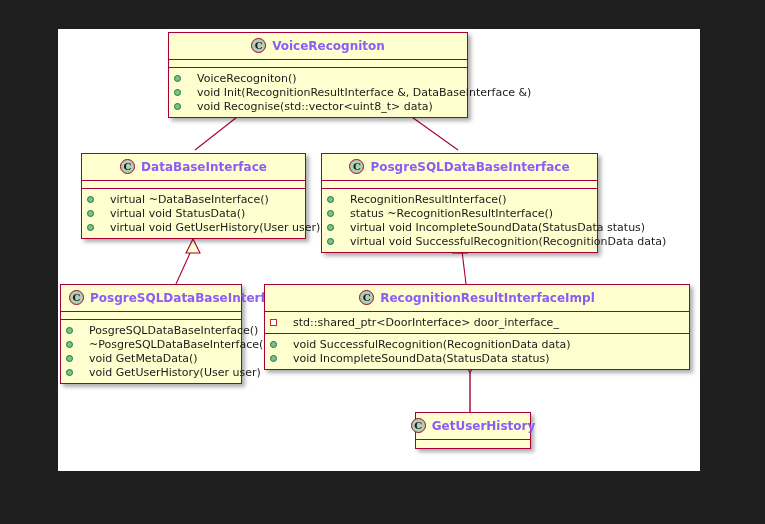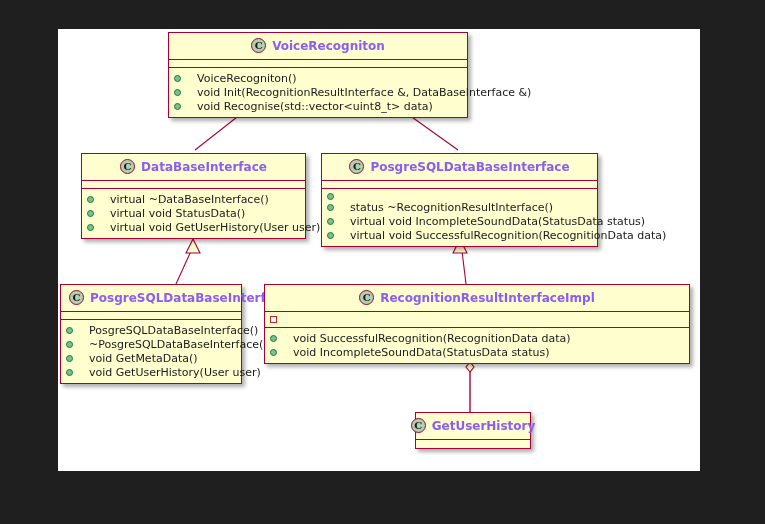--- a/index.html
+++ b/index.html
@@ -215,20 +215,21 @@
 
     <div class="uml-class" style="left:263px; top:124px; width:277px;">
       <div class="class-header">
         <span class="class-icon">C</span>
         <span class="class-title">PosgreSQLDataBaseInterface</span>
       </div>
       <div class="class-section empty"></div>
       <div class="class-section">
         <div class="member-row">
           <span class="marker-public-method"></span>
+          <span class="member-text">RecognitionResultInterface()</span>
         </div>
         <div class="member-row">
           <span class="marker-public-method"></span>
           <span class="member-text">status ~RecognitionResultInterface()</span>
         </div>
         <div class="member-row">
           <span class="marker-public-method"></span>
           <span class="member-text">virtual void IncompleteSoundData(StatusData status)</span>
         </div>
         <div class="member-row">
@@ -265,20 +266,21 @@
     </div>
 
     <div class="uml-class" style="left:206px; top:255px; width:426px;">
       <div class="class-header">
         <span class="class-icon">C</span>
         <span class="class-title">RecognitionResultInterfaceImpl</span>
       </div>
       <div class="class-section">
         <div class="member-row">
           <span class="marker-private-field"></span>
+          <span class="member-text">std::shared_ptr&lt;DoorInterface&gt; door_interface_</span>
         </div>
       </div>
       <div class="class-section">
         <div class="member-row">
           <span class="marker-public-method"></span>
           <span class="member-text">void SuccessfulRecognition(RecognitionData data)</span>
         </div>
         <div class="member-row">
           <span class="marker-public-method"></span>
           <span class="member-text">void IncompleteSoundData(StatusData status)</span>

